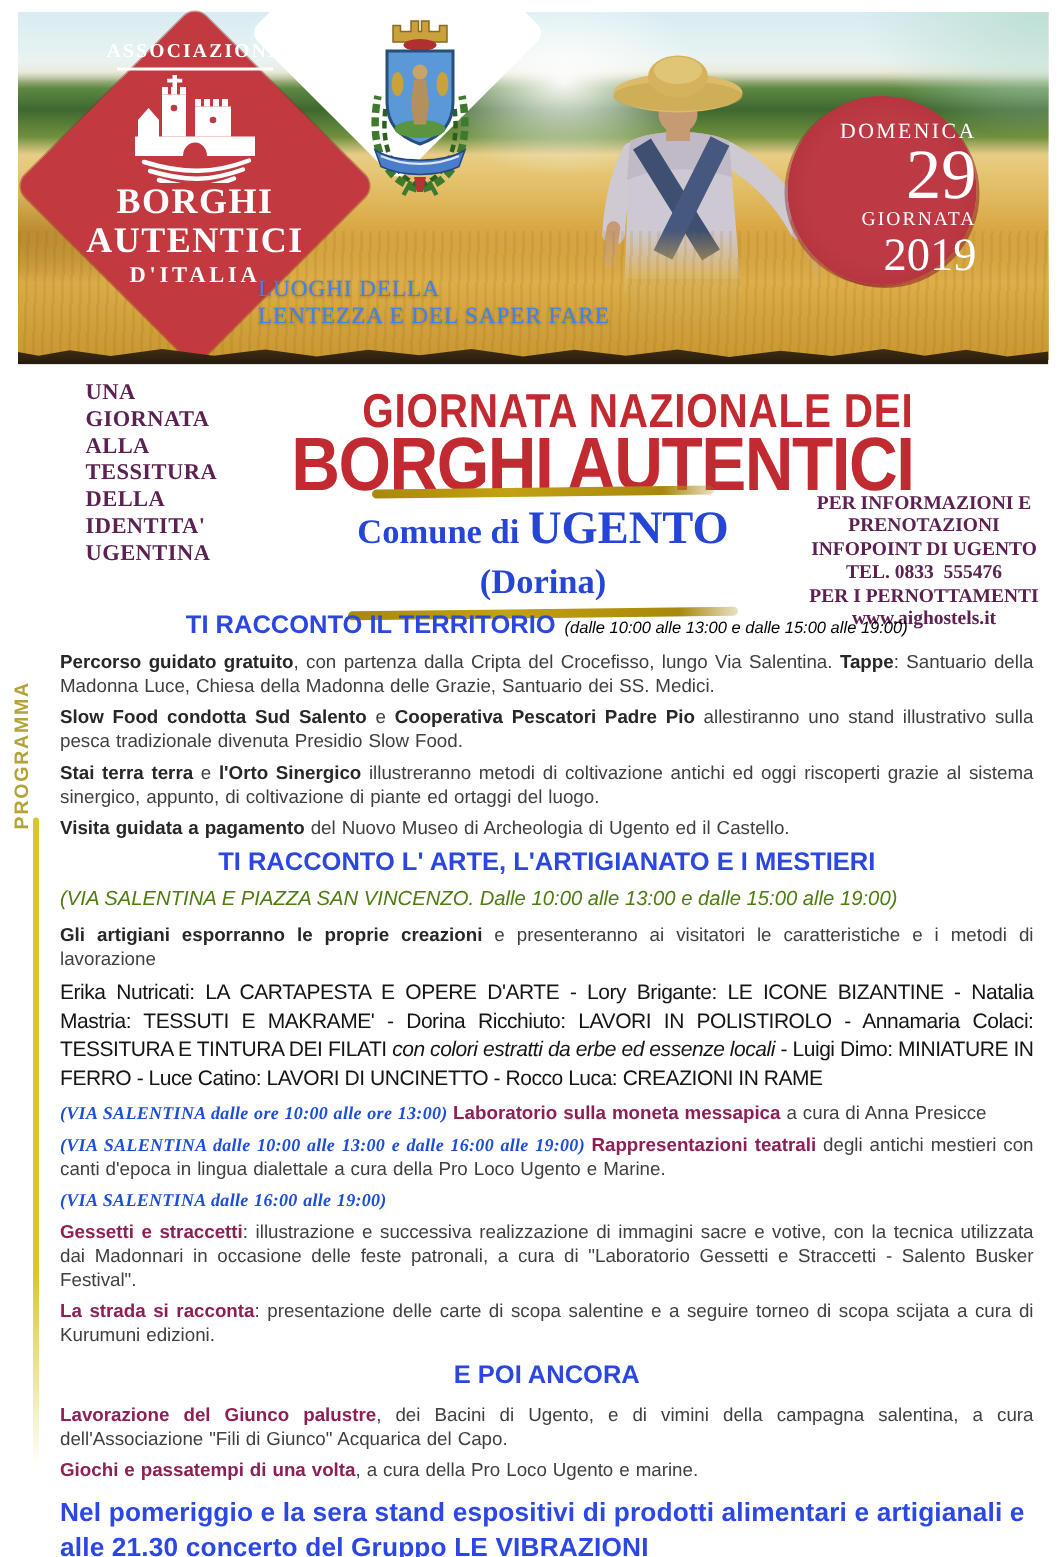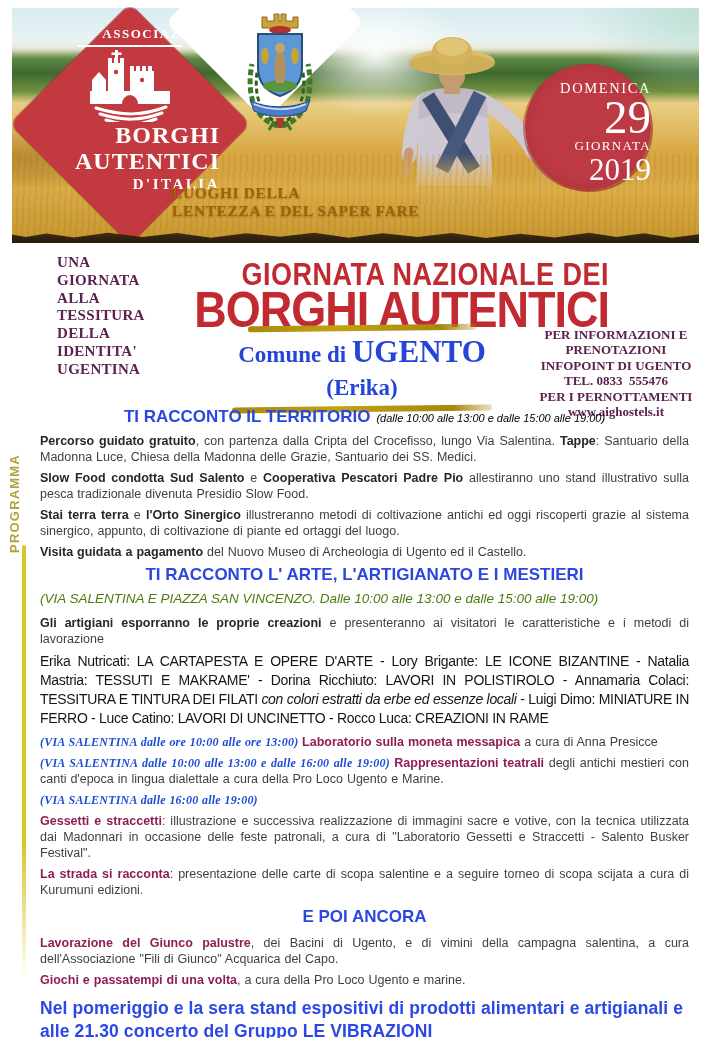--- a/index.html
+++ b/index.html
@@ -24,28 +24,28 @@
   .torn{position:absolute;left:0;right:0;bottom:-3px;height:14px;z-index:9;
     background:linear-gradient(180deg,#4a3418,#241a0c);
     clip-path:polygon(0 100%,100% 100%,100% 38%,96% 62%,92% 30%,88% 58%,84% 26%,79% 60%,74% 34%,69% 64%,64% 28%,59% 58%,54% 30%,49% 62%,44% 26%,39% 56%,34% 30%,29% 62%,24% 28%,19% 58%,14% 26%,9% 60%,5% 32%,2% 58%,0 40%);}
 
   .white-diamond{position:absolute;left:195px;top:-48px;width:140px;height:140px;background:#fff;
     transform:rotate(45deg);z-index:4;border-radius:8px;}
   .crest{position:absolute;left:240px;top:6px;z-index:5;}
 
   .red-diamond{position:absolute;left:45px;top:39px;width:170px;height:170px;background:#c23a40;
     transform:rotate(45deg);border-radius:10px;z-index:6;box-shadow:0 0 0 1px rgba(160,40,45,.5);}
-  .logo{position:absolute;left:40px;top:26px;width:180px;text-align:right;z-index:7;color:#fff;}
+  .logo{position:absolute;left:40px;top:26px;width:180px;text-align:center;z-index:7;color:#fff;}
   .logo-assoc{font-family:"Liberation Serif",serif;font-weight:700;font-size:13px;letter-spacing:1.5px;}
   .logo-rule{width:104px;height:2px;background:#fff;margin:3px auto 2px;}
   .logo-name{font-family:"Liberation Serif",serif;font-weight:700;font-size:24px;letter-spacing:1px;line-height:26px;}
   .logo-sub{font-family:"Liberation Serif",serif;font-weight:700;font-size:15px;letter-spacing:2.5px;margin-top:2px;}
 
-  .motto{position:absolute;left:172px;top:184px;z-index:8;color:#a16207;
-    font-family:"Liberation Serif",serif;font-weight:700;font-size:15.5px;line-height:18px;
+  .motto{position:absolute;left:172px;top:184px;z-index:8;color:#3b82f6;
+    font-family:"Liberation Serif",serif;font-weight:400;font-size:15.5px;line-height:18px;
     letter-spacing:.6px;text-shadow:0 1px 2px rgba(90,60,10,.45);}
 
   .date-badge{position:absolute;left:525px;top:64px;width:126px;height:126px;border-radius:50%;
     background:radial-gradient(circle,#bd3a44 55%,#a82c38 100%);z-index:8;text-align:right;color:#fff;
     font-family:"Liberation Serif",serif;font-weight:400;box-shadow:2px 2px 0 rgba(140,30,38,.55), -2px 1px 0 rgba(140,30,38,.45);}
   .db-day{font-size:14.5px;letter-spacing:1.6px;margin-top:16px;}
   .db-num{font-size:47px;line-height:40px;}
   .db-month{font-size:13px;letter-spacing:1.4px;margin-top:1px;}
   .db-year{font-size:31px;line-height:32px;}
 
@@ -212,21 +212,21 @@
       <div class="ln-line">DELLA</div>
       <div class="ln-line">IDENTITA'</div>
       <div class="ln-line">UGENTINA</div>
     </div>
 
   <div class="comune">
     <div class="stroke stroke1"></div>
     <div class="comune-line">
       <span class="comune-prefix">Comune di </span><span class="comune-name">UGENTO</span>
     </div>
-    <div class="comune-region">(Erika)</div>
+    <div class="comune-region">(Dorina)</div>
     <div class="stroke stroke2"></div>
   </div>
 
   <div class="info-box">
       <div class="info-line">PER INFORMAZIONI E</div>
       <div class="info-line">PRENOTAZIONI</div>
       <div class="info-line">INFOPOINT DI UGENTO</div>
       <div class="info-line">TEL. 0833  555476</div>
       <div class="info-line">PER I PERNOTTAMENTI</div>
       <div class="info-line">www.aighostels.it</div>

